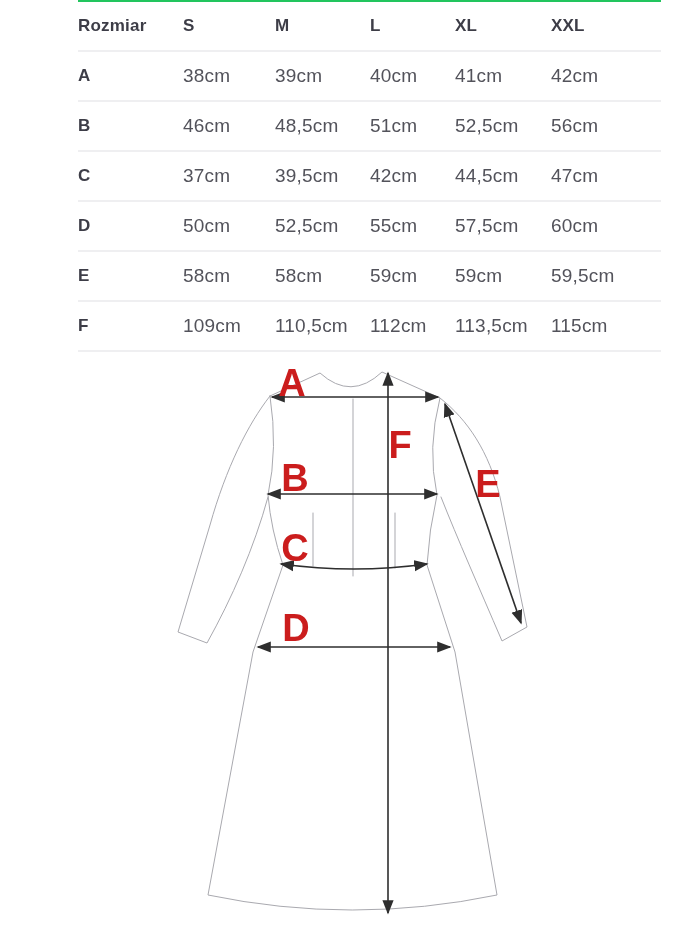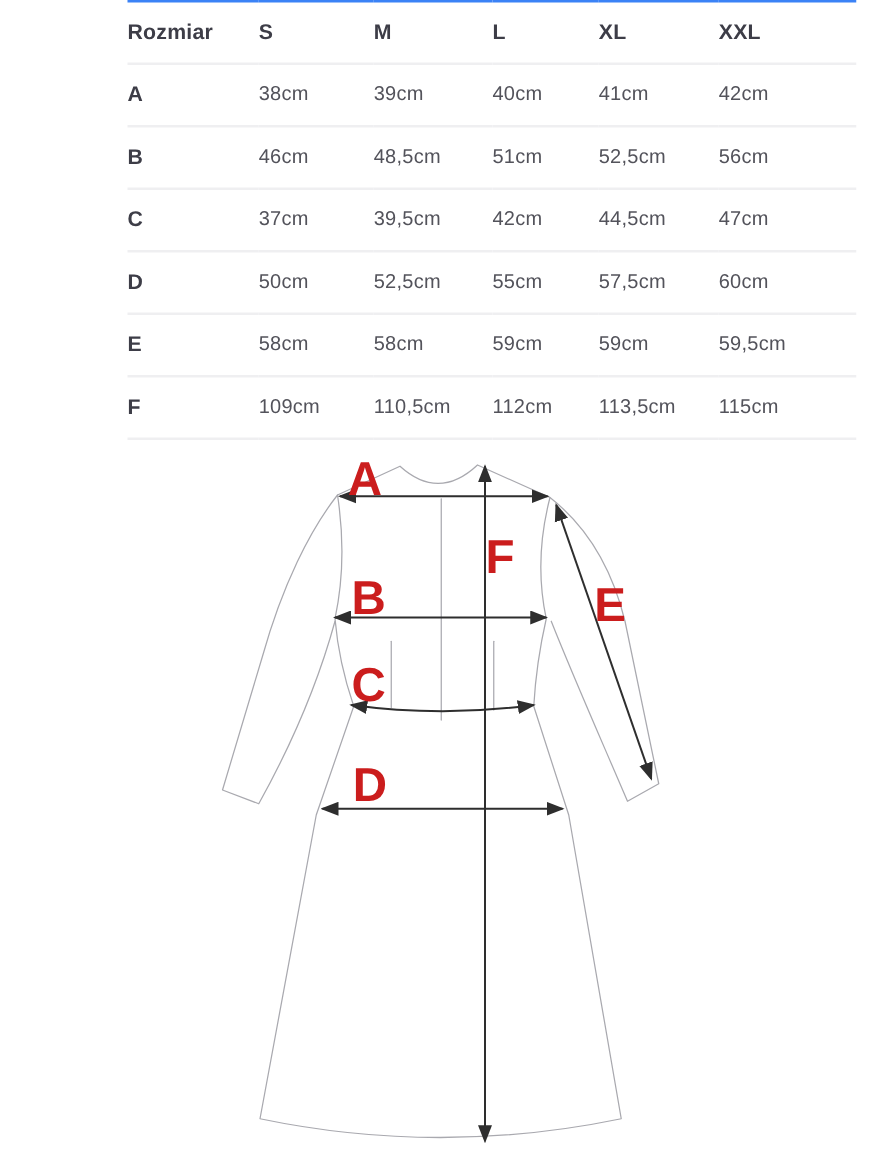--- a/index.html
+++ b/index.html
@@ -3,32 +3,31 @@
 <meta charset="utf-8">
 <style>
   html,body{margin:0;padding:0;}
   body{
     width:700px;height:933px;position:relative;background:#ffffff;
     font-family:"Liberation Sans", sans-serif;overflow:hidden;
   }
   
   table.size-table{
     position:absolute;left:78px;top:0;border-collapse:collapse;table-layout:fixed;
-    border-top:2px solid #3b82f6;
-    margin-left:24px;
+    border-top:2px solid #22c55e;
   }
   table.size-table tr{height:50px;border-bottom:2px solid #efeff1;}
   table.size-table th, table.size-table td{
     padding:0;text-align:left;vertical-align:middle;white-space:nowrap;
   }
   table.size-table th{
     font-size:17px;font-weight:700;color:#3d3d47;letter-spacing:.2px;
   }
   table.size-table td{
-    font-size:16px;font-weight:400;color:#53535b;letter-spacing:.2px;
+    font-size:19px;font-weight:400;color:#53535b;letter-spacing:.2px;
   }
   .c0{width:105px}.c1{width:92px}.c2{width:95px}.c3{width:85px}.c4{width:96px}.c5{width:110px}
   
   svg.diagram{position:absolute;left:0;top:0;}
   .outline{fill:none;stroke:#a9a9af;stroke-width:1;stroke-linejoin:round;stroke-linecap:round;}
   .arrow{fill:none;stroke:#2e2e2e;stroke-width:1.6;}
   .mlabel{
     font-family:"Liberation Sans", sans-serif;font-size:38px;font-weight:600;
     text-anchor:middle;
   }

